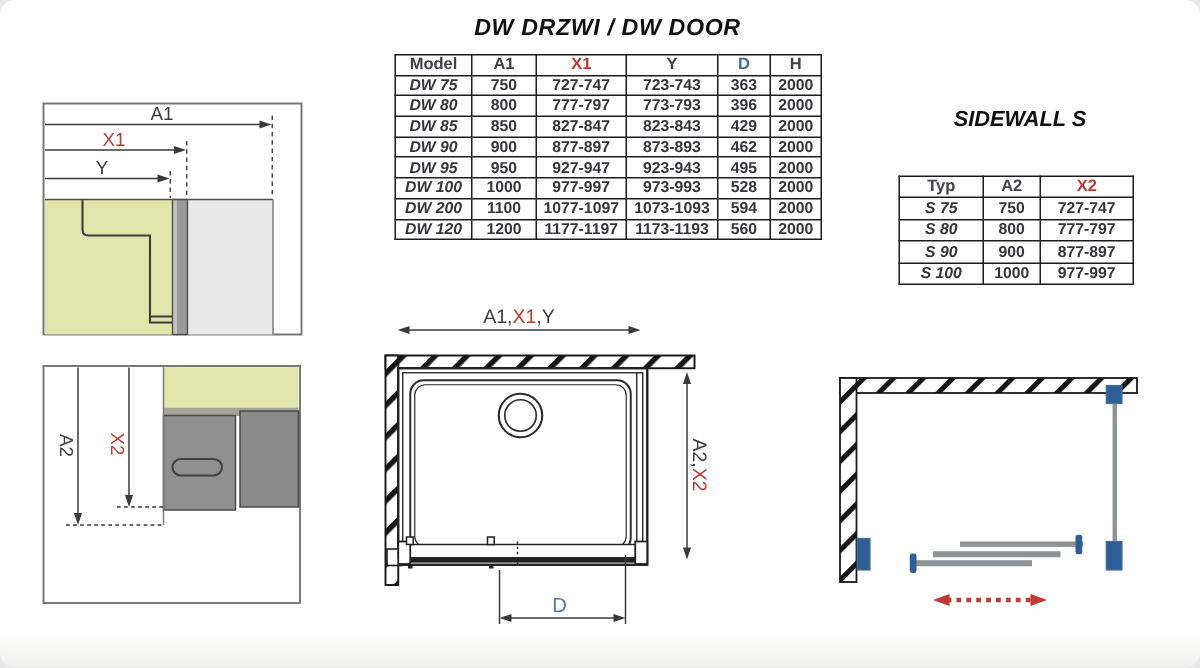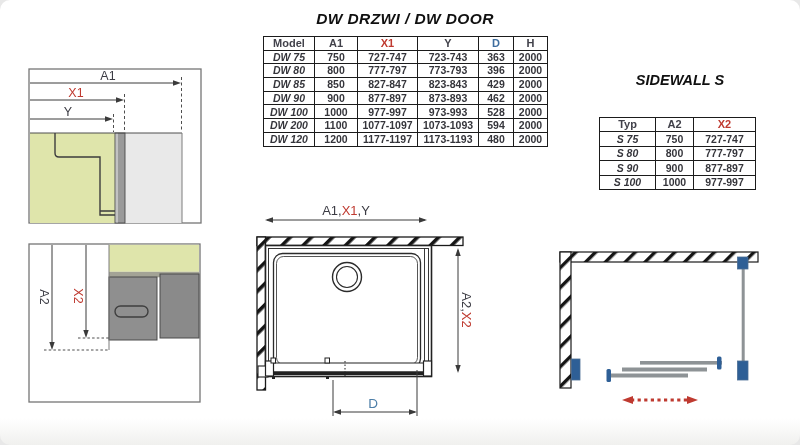--- a/index.html
+++ b/index.html
@@ -99,41 +99,49 @@
         </tr>
         <tr>
           <td class="model-cell">DW 90</td>
           <td>900</td>
           <td>877-897</td>
           <td>873-893</td>
           <td>462</td>
           <td>2000</td>
         </tr>
         <tr>
+          <td class="model-cell">DW 95</td>
+          <td>950</td>
+          <td>927-947</td>
+          <td>923-943</td>
+          <td>495</td>
+          <td>2000</td>
+        </tr>
+        <tr>
           <td class="model-cell">DW 100</td>
           <td>1000</td>
           <td>977-997</td>
           <td>973-993</td>
           <td>528</td>
           <td>2000</td>
         </tr>
         <tr>
           <td class="model-cell">DW 200</td>
           <td>1100</td>
           <td>1077-1097</td>
           <td>1073-1093</td>
           <td>594</td>
           <td>2000</td>
         </tr>
         <tr>
           <td class="model-cell">DW 120</td>
           <td>1200</td>
           <td>1177-1197</td>
           <td>1173-1193</td>
-          <td>480</td>
+          <td>560</td>
           <td>2000</td>
         </tr>
       </tbody>
   </table>
 
   <table id="sidewall-table" class="abs spec-table">
     <colgroup>
         <col style="width:56px">
         <col style="width:38px">
         <col style="width:62px">

